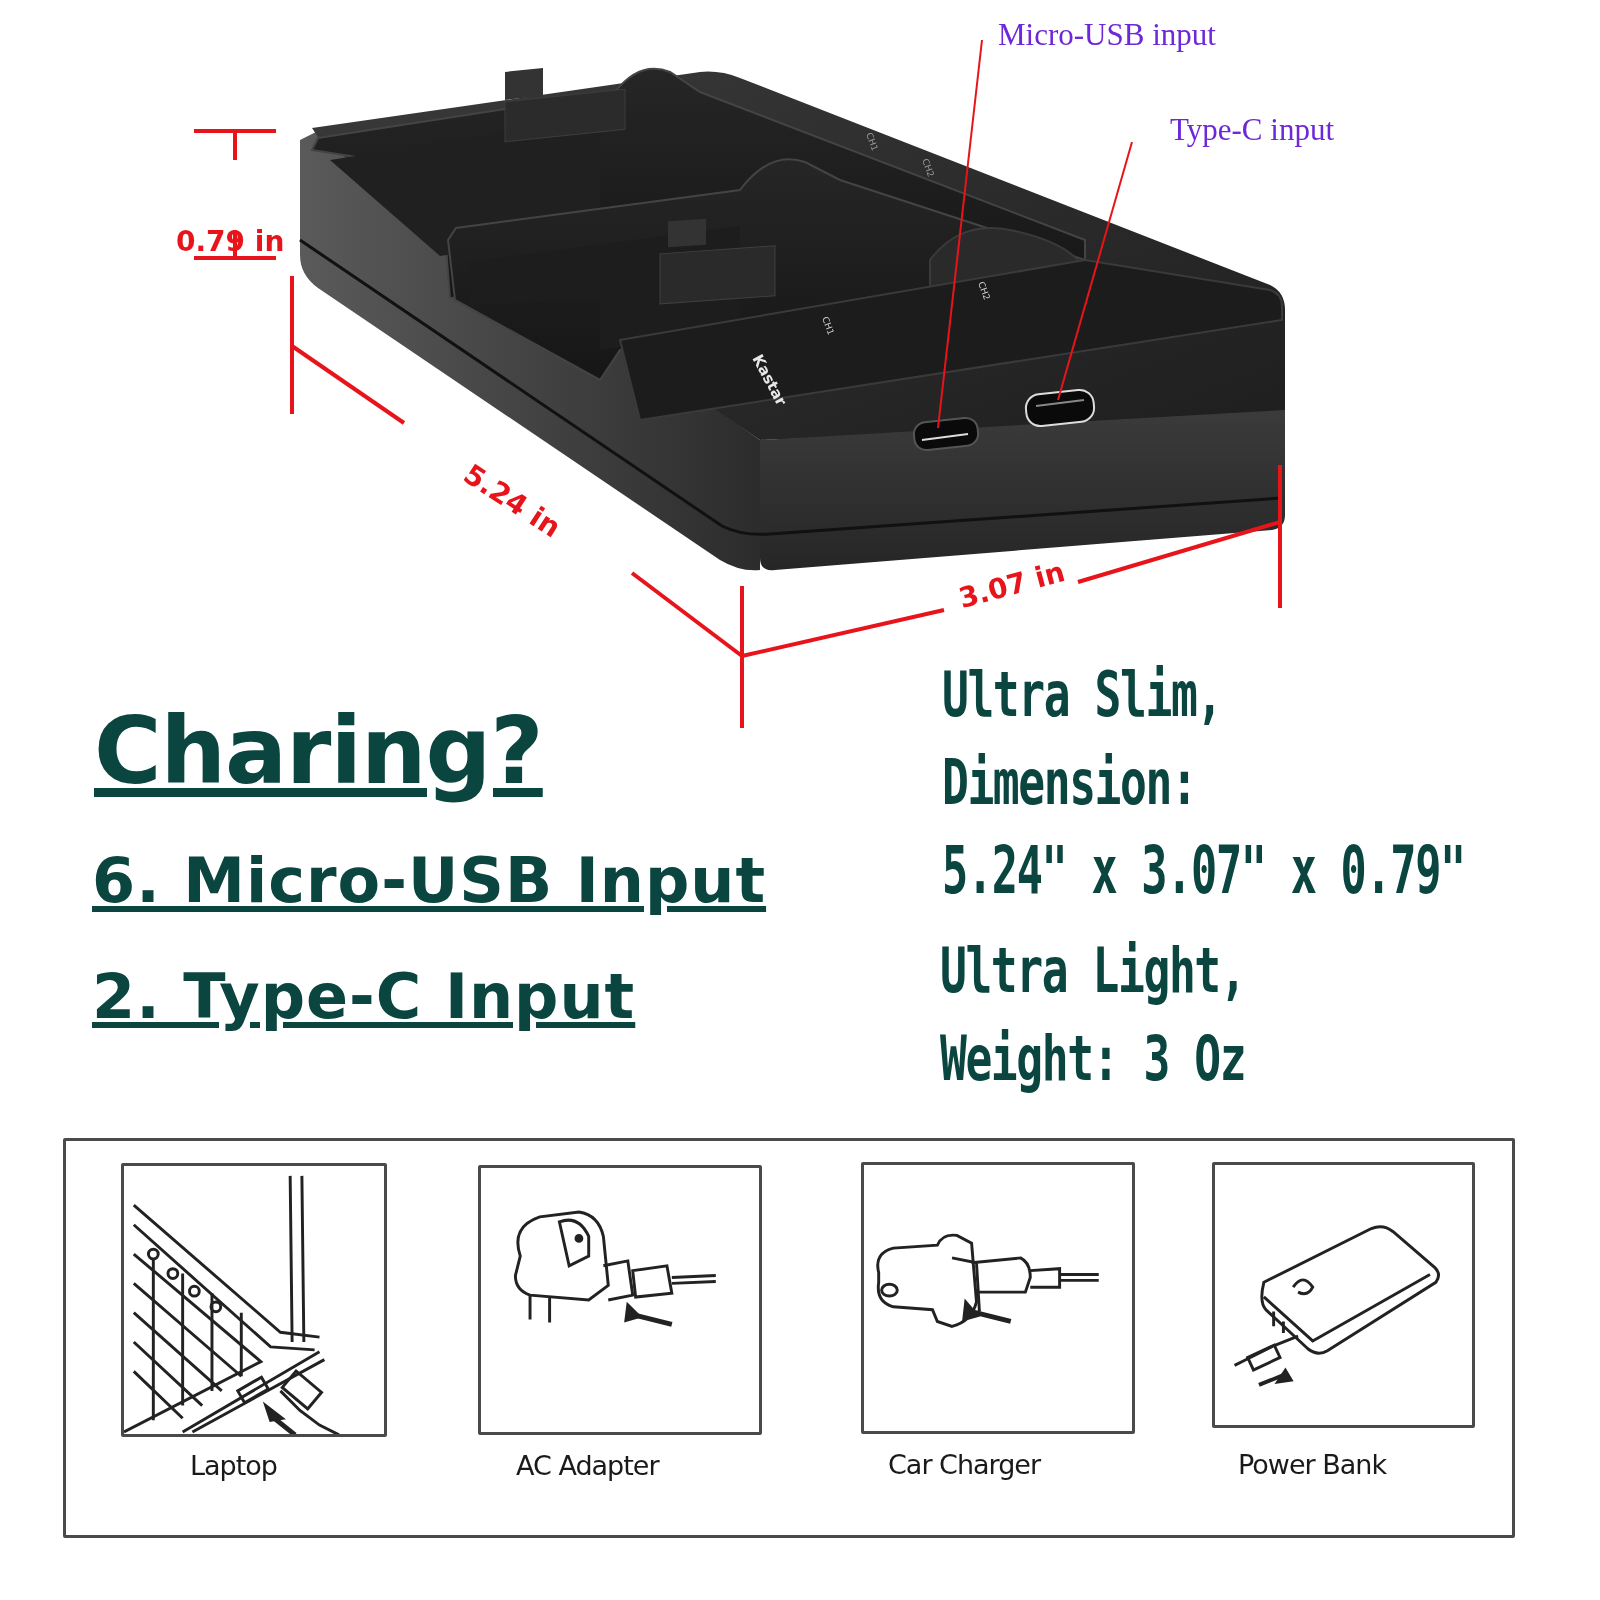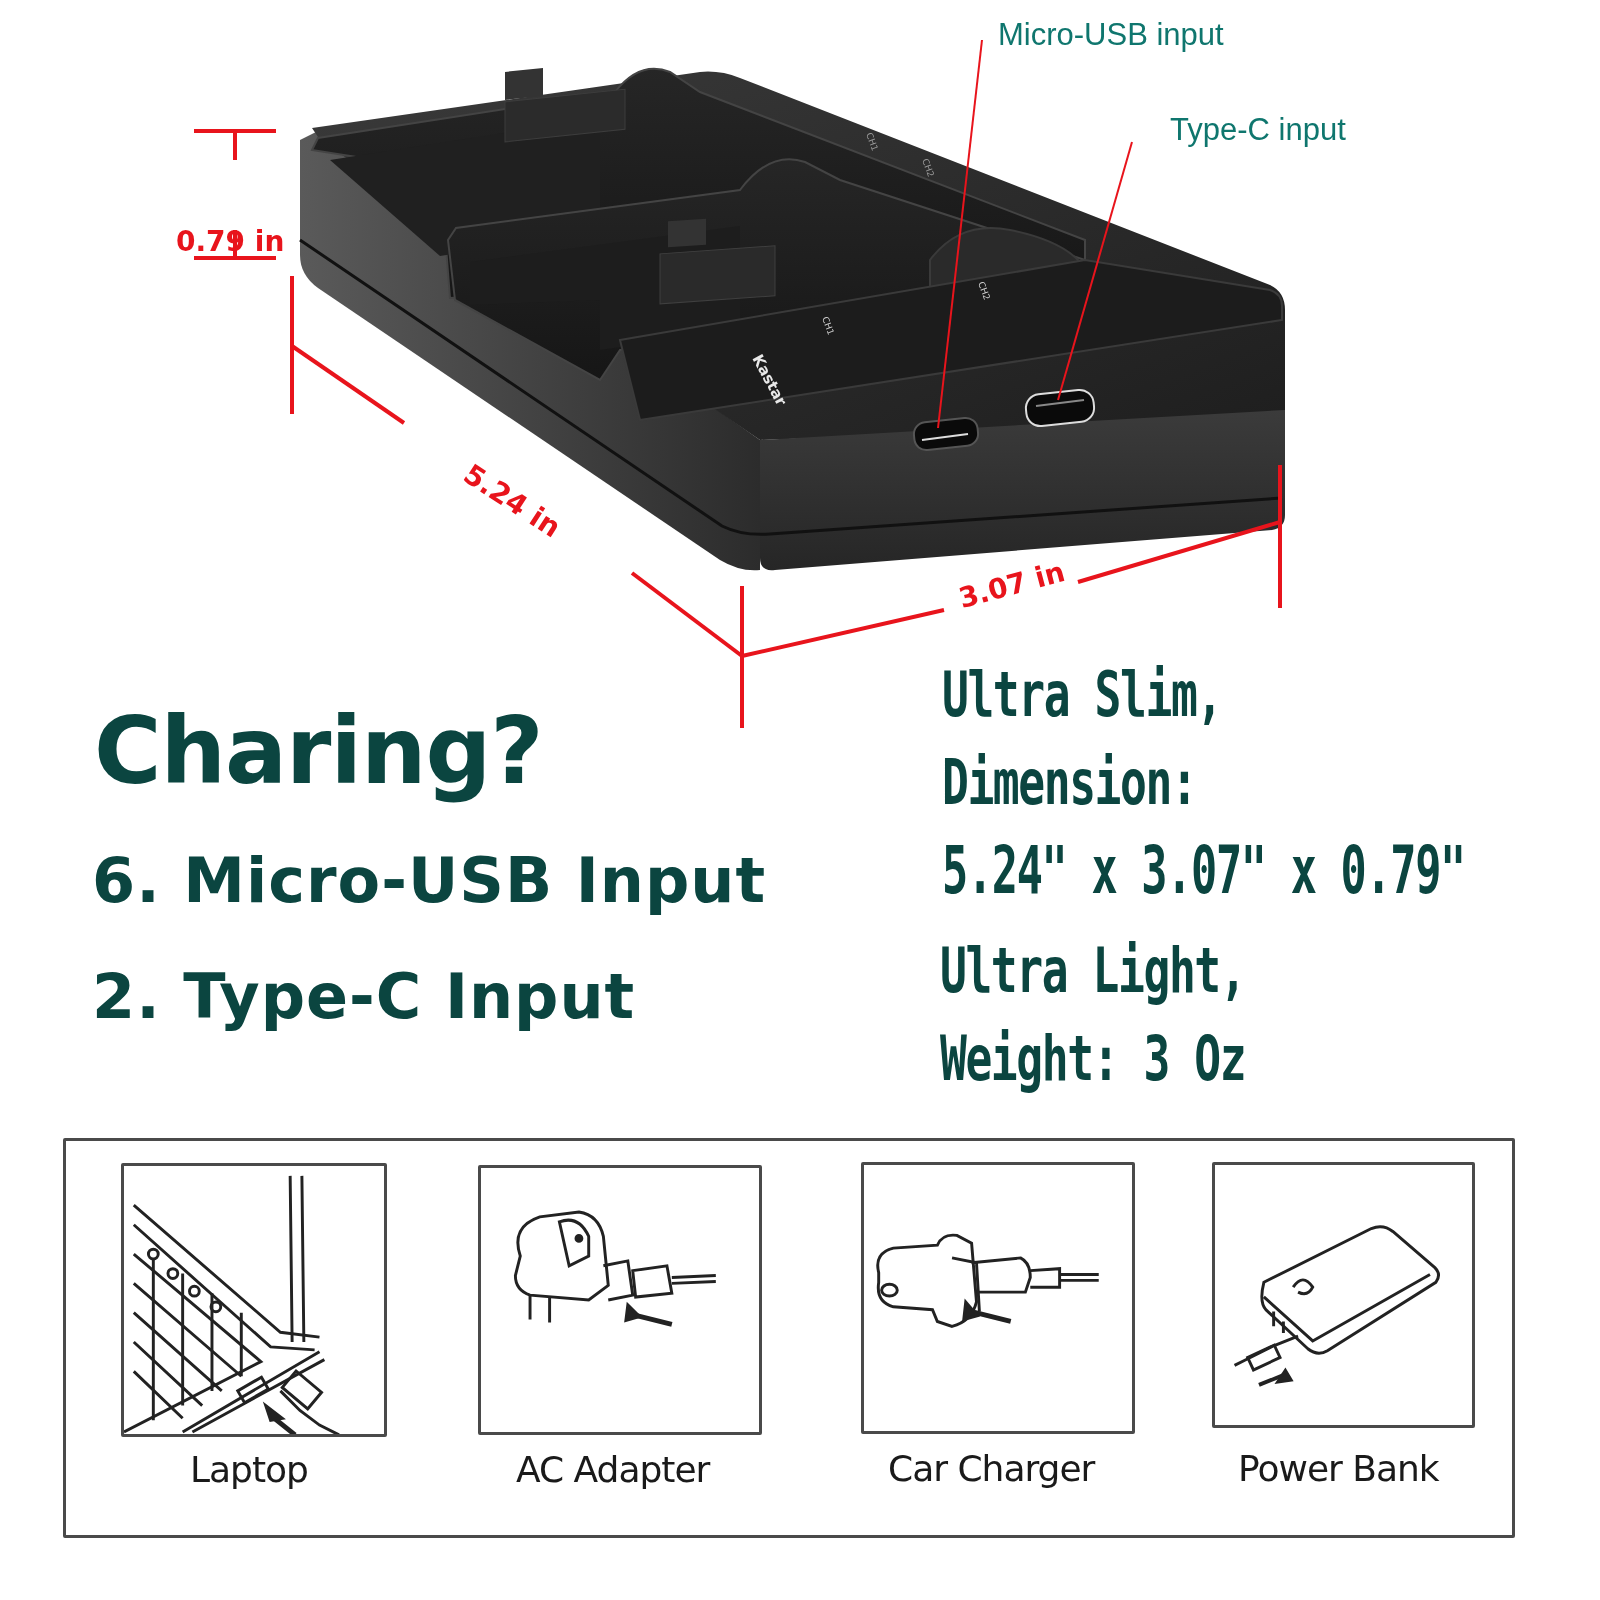--- a/index.html
+++ b/index.html
@@ -6,22 +6,22 @@
     html, body { width: 1600px; height: 1600px; background: #ffffff; overflow: hidden; }
     body { position: relative; font-family: "DejaVu Sans", sans-serif; }
 
     .abs { position: absolute; }
 
     
     #product-svg { position: absolute; left: 0; top: 0; width: 1600px; height: 760px; }
 
     .callout-label {
       position: absolute;
-      color: #0f766e;
-      font-family: Liberation Sans, sans-serif;
+      color: #6d28d9;
+      font-family: Liberation Serif, serif;
       font-size: 31px;
       white-space: nowrap;
       line-height: 1;
     }
     .dim-label {
       position: absolute;
       color: #e8141c;
       font-family: "DejaVu Sans", sans-serif;
       font-weight: bold;
       font-size: 28px;
@@ -31,20 +31,21 @@
     }
 
     
     .headline {
       position: absolute;
       color: #0b4540;
       font-family: "DejaVu Sans", sans-serif;
       font-weight: bold;
       white-space: nowrap;
       line-height: 1;
+      text-decoration: underline;
     }
     .spec {
       position: absolute;
       color: #0b4540;
       font-family: "DejaVu Sans Mono", monospace;
       font-weight: bold;
       white-space: nowrap;
       line-height: 1;
       letter-spacing: -2px;
       transform-origin: left top;
@@ -66,21 +67,21 @@
       position: absolute;
       border: 3px solid #4a4a4a;
       border-radius: 2px;
       background: #fff;
       overflow: hidden;
     }
     .method .frame svg { width: 100%; height: 100%; display: block; }
     .method .caption {
       position: absolute;
       font-family: "DejaVu Sans", sans-serif;
-      font-size: 36px;
+      font-size: 27px;
       color: #1a1a1a;
       white-space: nowrap;
       letter-spacing: -1px;
       text-align: center;
       line-height: 1;
     }
   </style>
 </head>
 <body>
 

